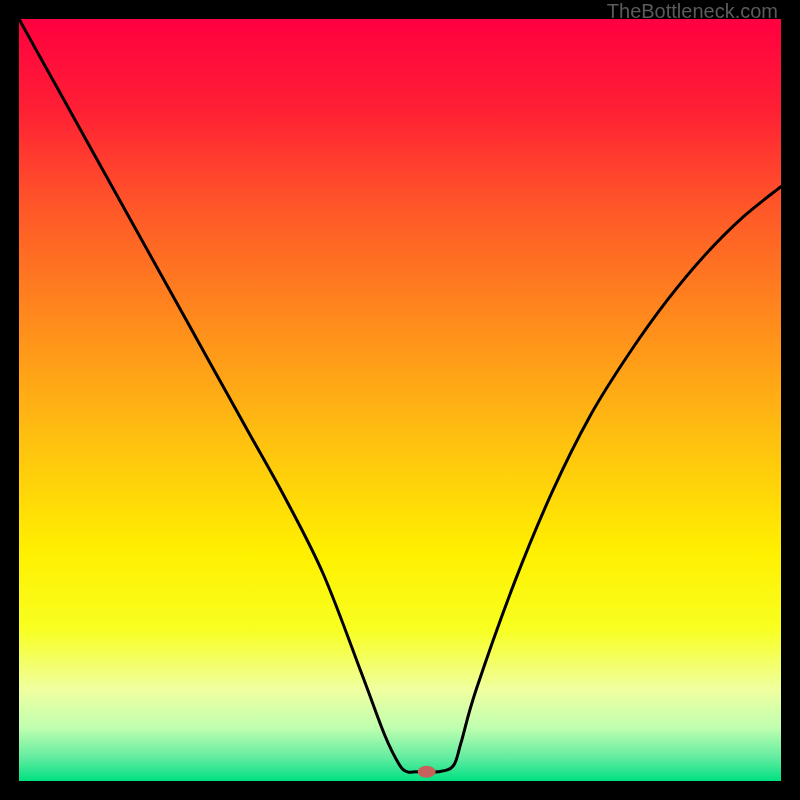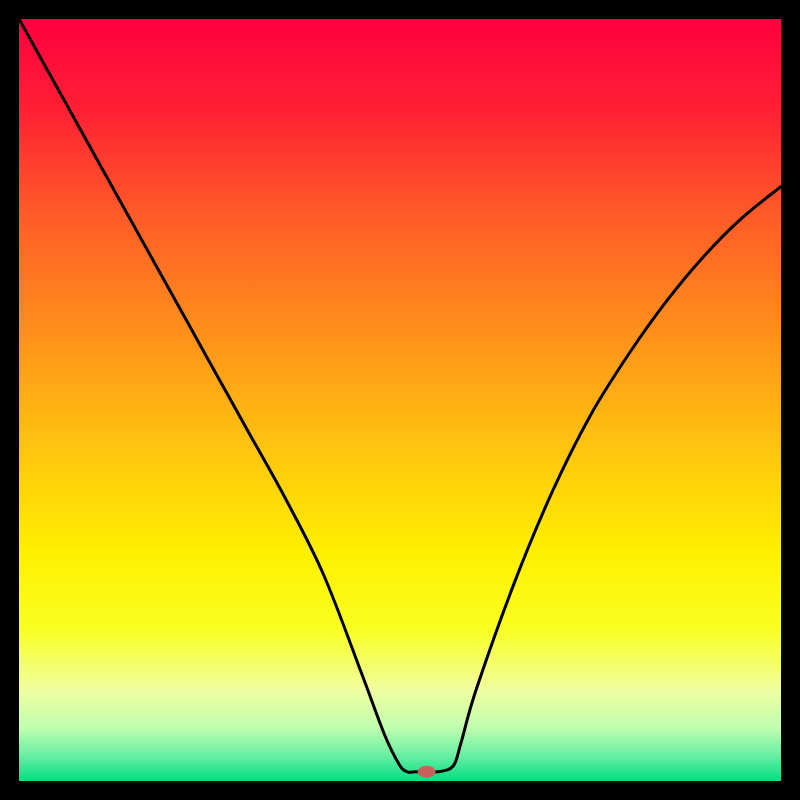--- a/index.html
+++ b/index.html
@@ -52,13 +52,14 @@
           <stop offset="88%" stop-color="#f0ffa0"></stop>
           <stop offset="93%" stop-color="#c0ffb0"></stop>
           <stop offset="97%" stop-color="#60eca0"></stop>
           <stop offset="100%" stop-color="#00e080"></stop>
         </linearGradient>
     </defs>
     <rect x="0" y="0" width="762" height="762" fill="url(#bg-grad)"></rect>
     <path id="curve" fill="none" stroke="#000000" stroke-width="3" stroke-linecap="round" d="M 0 0 C 6.3500000000000005 11.429999999999987, 25.4 45.719999999999914, 38.1 68.57999999999993 C 50.800000000000004 91.43999999999994, 63.50000000000001 114.30000000000007, 76.2 137.16000000000008 C 88.9 160.0200000000001, 101.6 182.88000000000002, 114.3 205.74 C 127 228.6, 139.70000000000002 251.46, 152.4 274.32 C 165.1 297.18, 177.8 320.03999999999996, 190.5 342.9 C 203.2 365.76, 215.9 388.61999999999995, 228.6 411.47999999999996 C 241.29999999999998 434.34, 254 455.93, 266.7 480.06 C 279.4 504.19, 292.1 527.05, 304.8 556.26 C 317.5 585.47, 332.74 628.65, 342.90000000000003 655.3199999999999 C 353.06000000000006 681.9899999999999, 359.40999999999997 701.04, 365.76 716.28 C 372.11 731.52, 377.19 740.664, 381 746.76 C 384.81 752.856, 386.08 751.84, 388.62 752.856 C 391.16 753.872, 391.16 752.856, 396.24 752.856 C 401.32 752.856, 412.75 753.872, 419.1 752.856 C 425.45000000000005 751.84, 430.53 751.586, 434.34 746.76 C 438.15 741.934, 438.15 736.6, 441.96 723.9 C 445.77 711.1999999999999, 448.31 697.2299999999999, 457.2 670.56 C 466.09 643.89, 482.6 596.9, 495.3 563.88 C 508 530.86, 520.6999999999999 500.38, 533.4 472.44 C 546.1 444.5, 558.8 419.1, 571.5 396.24 C 584.2 373.38, 596.9000000000001 354.33, 609.6 335.28 C 622.3 316.22999999999996, 634.9999999999999 298.45, 647.6999999999999 281.94 C 660.4 265.43, 673.1 250.19000000000003, 685.8000000000001 236.22000000000003 C 698.5000000000001 222.25000000000003, 711.2 209.55, 723.9 198.12 C 736.5999999999999 186.69, 755.65 172.72, 762 167.64"></path>
     <ellipse id="marker" cx="407.67" cy="752.856" rx="9" ry="6" fill="#c8605c"></ellipse>
   </svg>
+  <div class="watermark">TheBottleneck.com</div>
 </div>
 
 </body></html>

